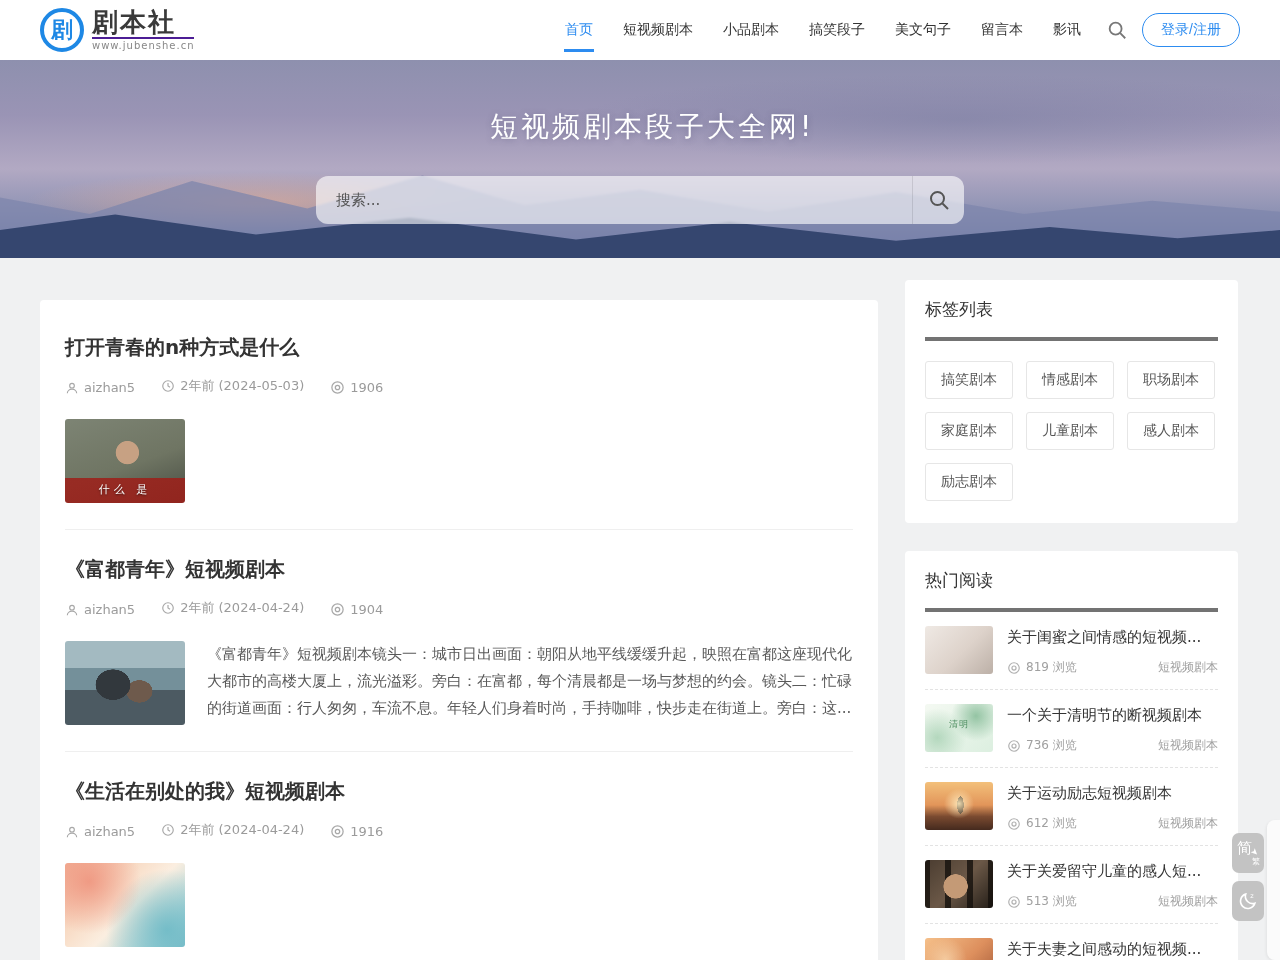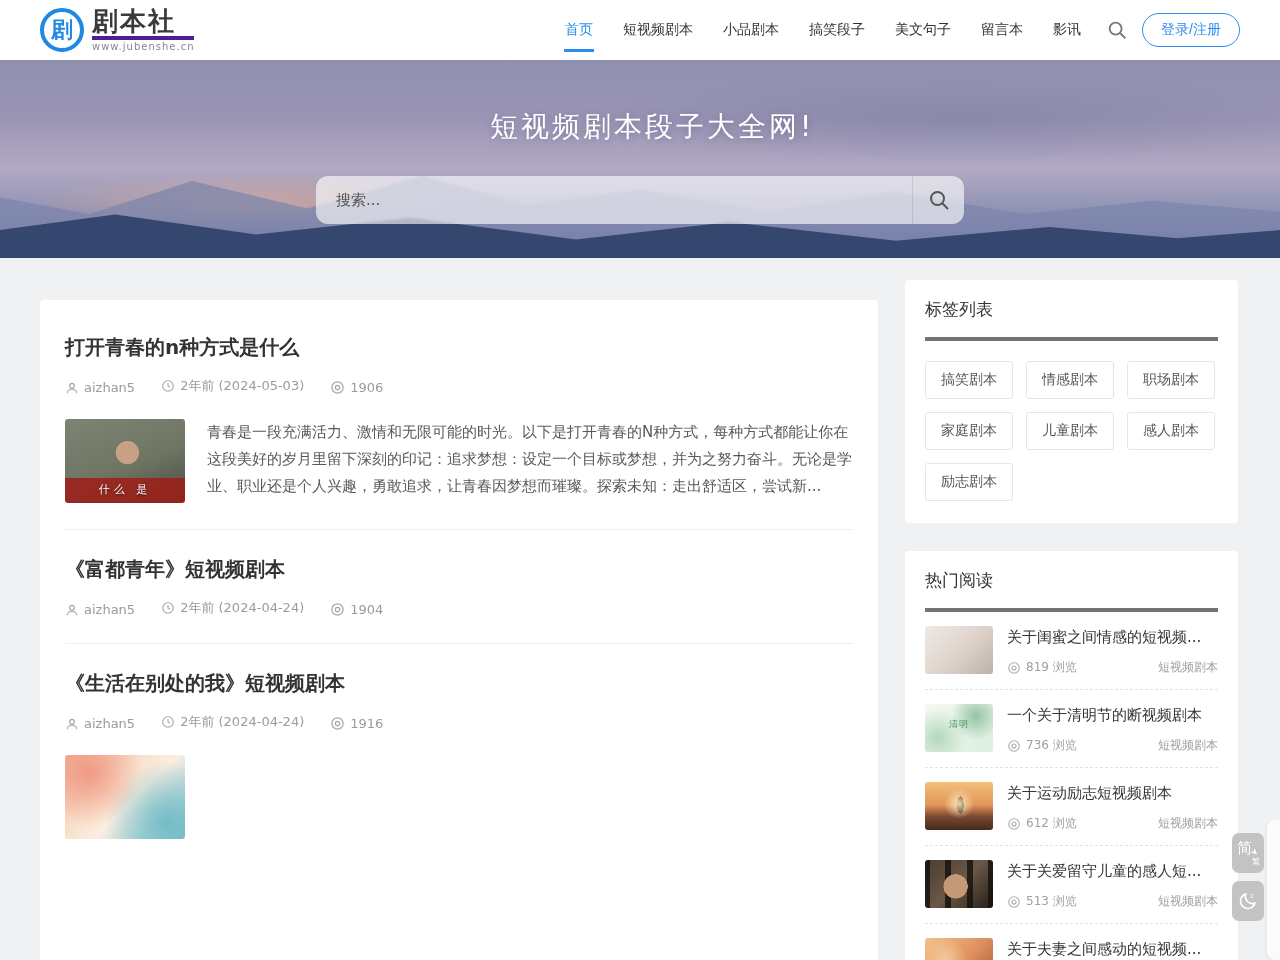--- a/index.html
+++ b/index.html
@@ -7,21 +7,21 @@
   html,body{width:1280px;height:960px;overflow:hidden;}
   body{font-family:"DejaVu Sans","Liberation Sans",sans-serif;background:#f0f1f2;color:#333;}
 
   
   .header{height:60px;background:#fff;display:flex;align-items:center;padding:0 40px;position:relative;z-index:5;}
   .logo{display:flex;align-items:center;gap:8px;cursor:pointer;}
   .logo-badge{width:44px;height:44px;border:4px solid #1e88e5;border-radius:50%;display:flex;align-items:center;justify-content:center;
     color:#1e88e5;font-weight:bold;font-size:22px;}
   .logo-txt{line-height:1;}
   .logo-name{font-size:26px;font-weight:bold;color:#3a3a3a;letter-spacing:2px;}
-  .logo-domain{font-size:10px;color:#888;letter-spacing:1px;margin-top:2px;border-top:4px solid #4c1d95;padding-top:2px;}
+  .logo-domain{font-size:10px;color:#888;letter-spacing:1px;margin-top:2px;border-top:2px solid #4c1d95;padding-top:2px;}
   .nav{margin-left:auto;display:flex;align-items:center;height:60px;}
   .nav-item{height:43px;display:flex;align-items:center;padding:0 15px;font-size:14px;color:#333;cursor:pointer;position:relative;}
   .nav-item.active{color:var(--accent);}
   .nav-item.active::after{content:"";position:absolute;left:14px;right:14px;bottom:0;height:3px;background:var(--accent);}
   .nav-search{margin:0 14px 0 10px;cursor:pointer;display:flex;align-items:center;}
   .login-btn{border:1px solid var(--accent);color:var(--accent);border-radius:17px;padding:7px 18px;font-size:14px;background:#fff;cursor:pointer;}
 
   
   .hero{height:198px;position:relative;overflow:hidden;
     background:
@@ -186,21 +186,20 @@
               <circle cx="12" cy="12" r="9"></circle>
               <circle cx="12" cy="12" r="3.5"></circle>
             </svg>
           <span>1906</span>
         </span>
       </div>
       <div class="article-body">
         <div class="thumb t1">
           <span class="thumb-label">什么 是</span>
         </div>
-        <div class="excerpt">青春是一段充满活力、激情和无限可能的时光。以下是打开青春的N种方式，每种方式都能让你在这段美好的岁月里留下深刻的印记：追求梦想：设定一个目标或梦想，并为之努力奋斗。无论是学业、职业还是个人兴趣，勇敢追求，让青春因梦想而璀璨。探索未知：走出舒适区，尝试新...</div>
       </div>
     </div>
 
     <div class="article">
       <div class="article-title">《富都青年》短视频剧本</div>
       <div class="article-meta">
         <span class="meta-chunk">
           <svg class="icon-svg" width="14" height="14" viewBox="0 0 24 24" fill="none" stroke="#a8a8a8" stroke-width="2">
               <circle cx="12" cy="8" r="4"></circle>
               <path d="M4 21c0-4 3.6-7 8-7s8 3 8 7"></path>
@@ -214,20 +213,24 @@
             </svg>
           <span>2年前 (2024-04-24)</span>
         </span>
         <span class="meta-chunk">
           <svg class="icon-svg" width="15" height="15" viewBox="0 0 24 24" fill="none" stroke="#a8a8a8" stroke-width="2">
               <circle cx="12" cy="12" r="9"></circle>
               <circle cx="12" cy="12" r="3.5"></circle>
             </svg>
           <span>1904</span>
         </span>
+      </div>
+      <div class="article-body">
+        <div class="thumb t2"></div>
+        <div class="excerpt">《富都青年》短视频剧本镜头一：城市日出画面：朝阳从地平线缓缓升起，映照在富都这座现代化大都市的高楼大厦上，流光溢彩。旁白：在富都，每个清晨都是一场与梦想的约会。镜头二：忙碌的街道画面：行人匆匆，车流不息。年轻人们身着时尚，手持咖啡，快步走在街道上。旁白：这...</div>
       </div>
     </div>
 
     <div class="article">
       <div class="article-title">《生活在别处的我》短视频剧本</div>
       <div class="article-meta">
         <span class="meta-chunk">
           <svg class="icon-svg" width="14" height="14" viewBox="0 0 24 24" fill="none" stroke="#a8a8a8" stroke-width="2">
               <circle cx="12" cy="8" r="4"></circle>
               <path d="M4 21c0-4 3.6-7 8-7s8 3 8 7"></path>

